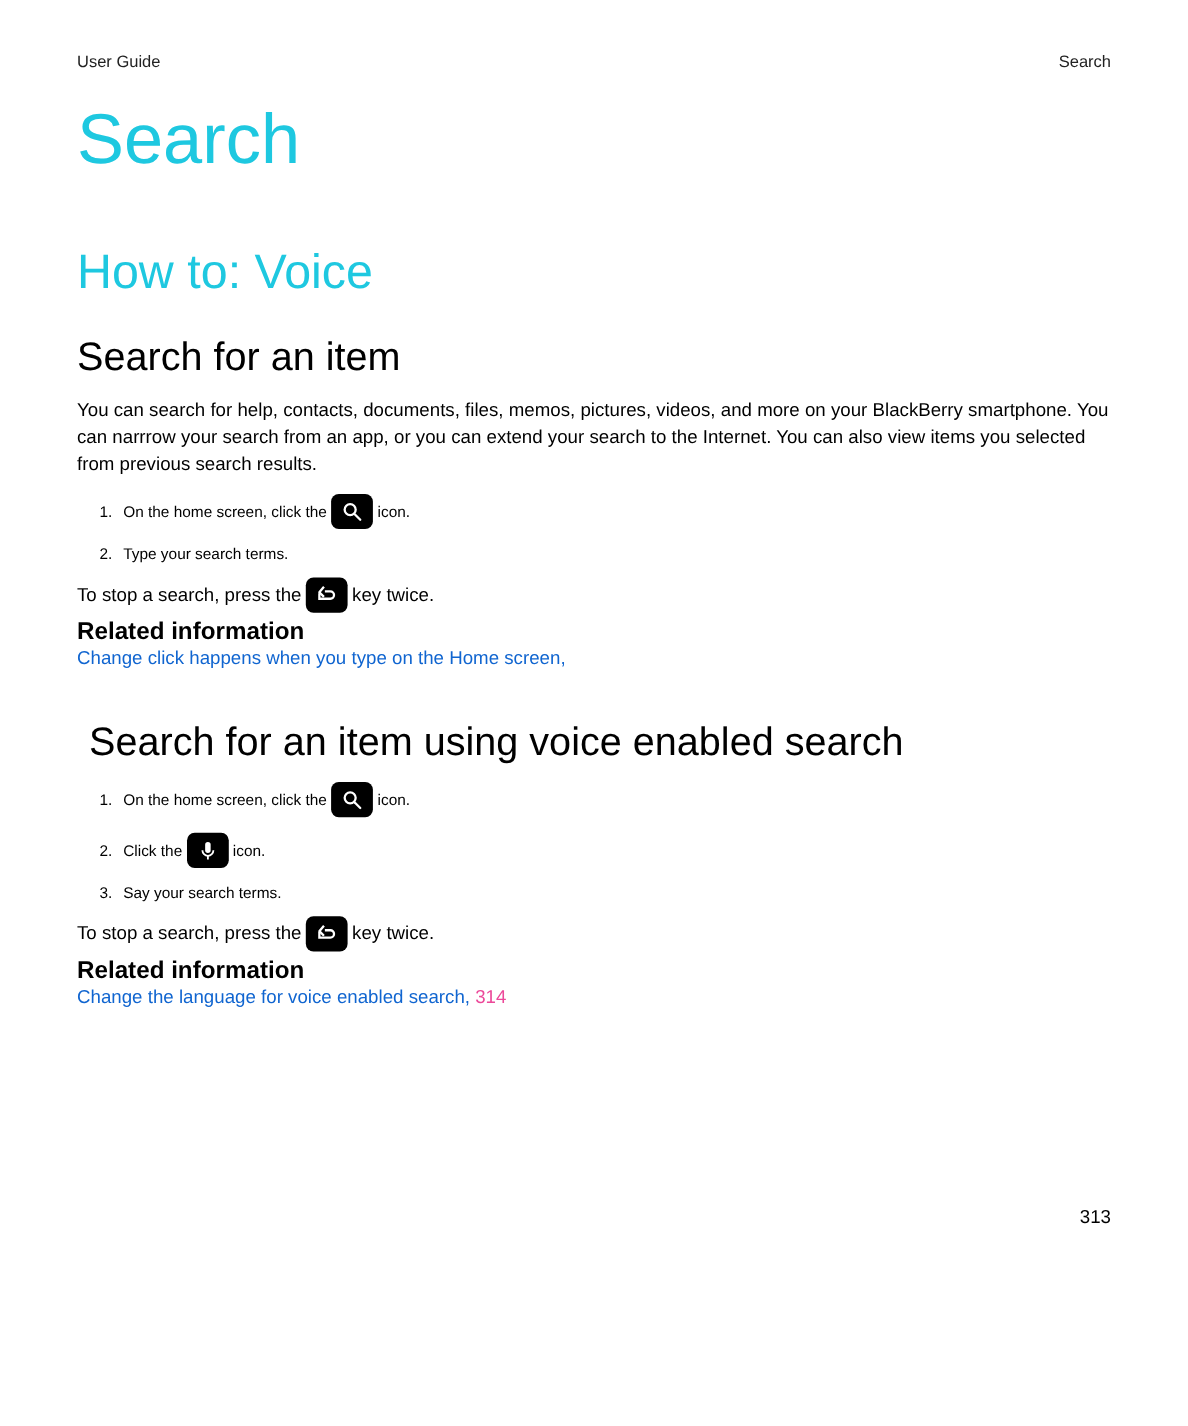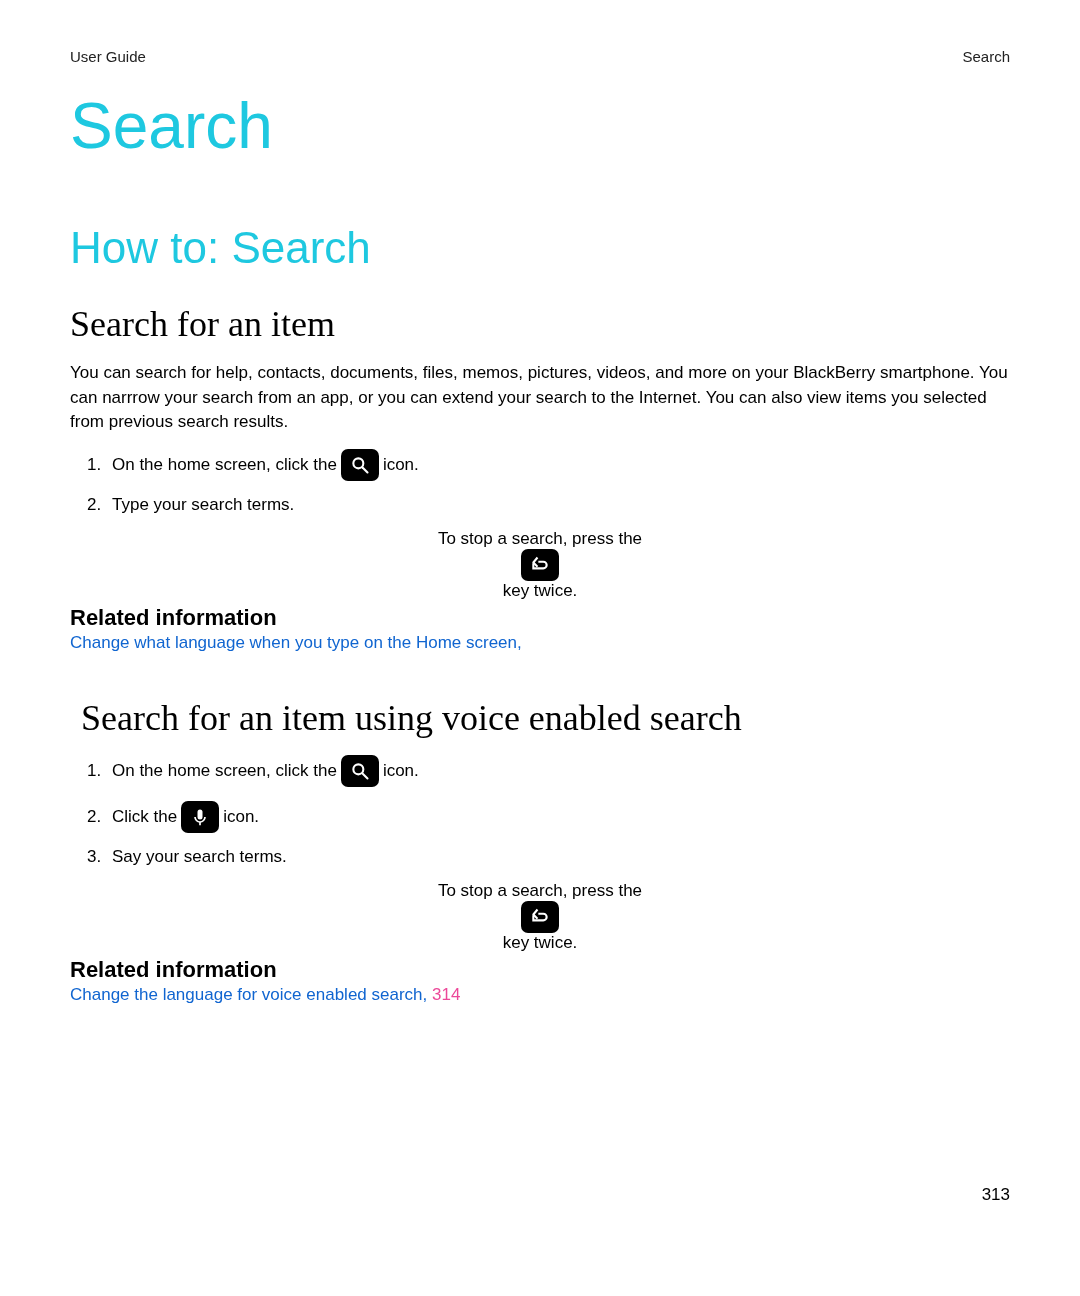--- a/index.html
+++ b/index.html
@@ -32,31 +32,30 @@
     font-size: 44px;
     font-weight: 400;
     color: #1ec8e0;
     margin: 40px 0 30px 0;
   }
   h3.subsection {
     font-size: 36px;
     font-weight: 400;
     color: #000;
     margin: 12px 0 16px 0;
-    font-family: Liberation Serif, serif;
   }
   p.body {
     font-size: 17px;
     line-height: 1.45;
     margin: 0 0 14px 0;
   }
   ol.steps {
     margin: 6px 0 12px 0;
     padding-left: 36px;
-    font-size: 17px;
+    font-size: 14px;
   }
   ol.steps li {
     padding-left: 6px;
     margin-bottom: 14px;
   }
   .inline-icon {
     display: inline-flex;
     align-items: center;
     justify-content: center;
     vertical-align: middle;
@@ -68,21 +67,20 @@
   }
   .inline-icon svg { width: 20px; height: 20px; stroke: #fff; fill: none; }
   .inline-icon.mic-icon svg { fill: #fff; stroke: none; }
   .inline-line {
     font-size: 17px;
     display: flex;
     align-items: center;
     flex-wrap: wrap;
     gap: 0;
     margin-bottom: 4px;
-    flex-direction: column;
   }
   .bold-label { font-weight: 700; font-size: 22px; margin-bottom: 2px; }
   .link { color: #1065d0; font-size: 17px; }
   .link a { color: inherit; text-decoration: none; }
   .page-num {
     text-align: right;
     font-size: 17px;
     margin-top: 180px;
   }
   .li-content {
@@ -97,21 +95,21 @@
 
 <div class="page">
 
   <div class="header-row">
     <span>User Guide</span>
     <span>Search</span>
   </div>
 
   <h1 class="title">Search</h1>
 
-  <h2 class="section">How to: Search</h2>
+  <h2 class="section">How to: Voice</h2>
 
   <h3 class="subsection">Search for an item</h3>
 
   <p class="body">You can search for help, contacts, documents, files, memos, pictures, videos, and more on your BlackBerry smartphone. You can narrrow your search from an app, or you can extend your search to the Internet. You can also view items you selected from previous search results.</p>
 
   <ol class="steps">
     <li>
       <span class="li-content">
         <span>On the home screen, click the</span>
         <span class="inline-icon">
@@ -134,21 +132,21 @@
       <svg viewBox="0 0 24 24">
           <path d="M4 10 L4 16 L16 16 A4 4 0 0 0 16 8 L10 8" stroke-width="2.5" fill="none"></path>
           <polyline points="9,4 4,10 9,15" stroke-width="2.5" fill="none" stroke-linejoin="round" transform="translate(0,-1)"></polyline>
         </svg>
     </span>
     <span>key twice.</span>
   </div>
 
   <div class="bold-label">Related information</div>
   <div class="link">
-    <a>Change what language when you type on the Home screen,</a>
+    <a>Change click happens when you type on the Home screen,</a>
   </div>
 
   <h3 class="subsection" style="margin-top:44px;margin-left:11px;">Search for an item using voice enabled search</h3>
 
 
   <ol class="steps">
     <li>
       <span class="li-content">
         <span>On the home screen, click the</span>
         <span class="inline-icon">

